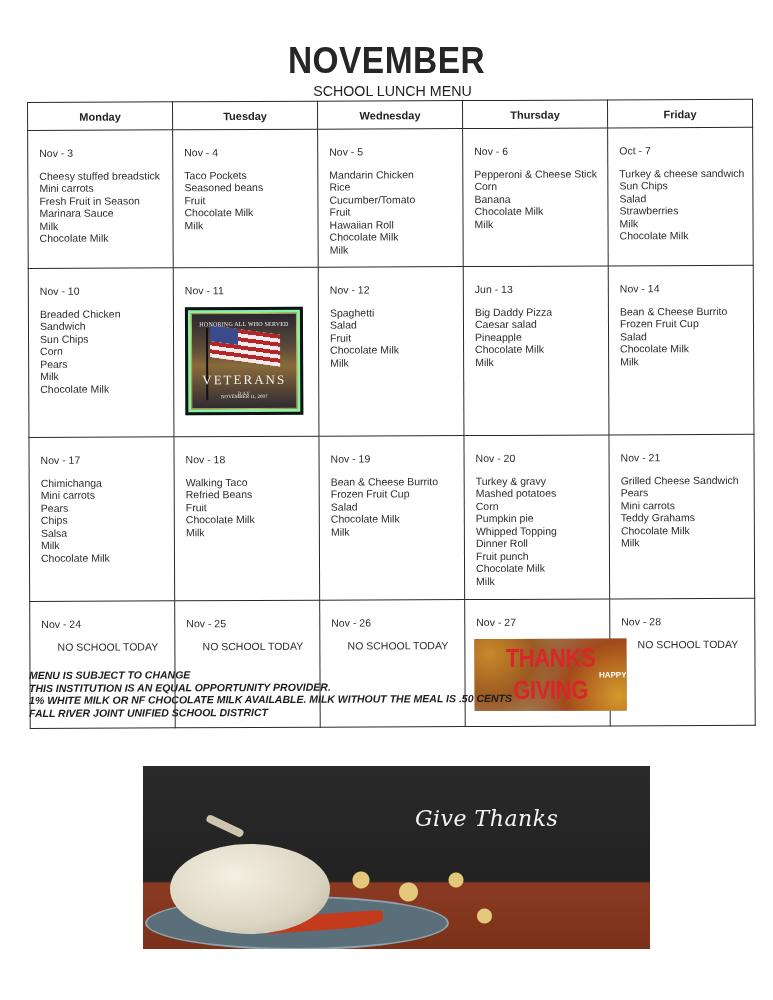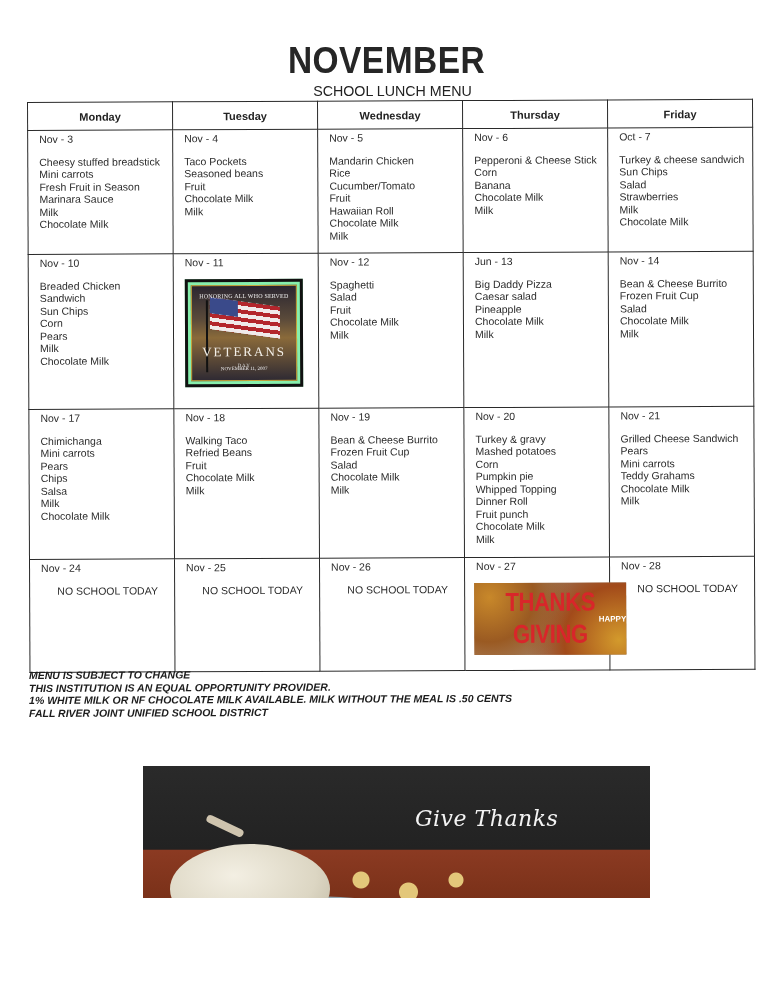--- a/index.html
+++ b/index.html
@@ -9,21 +9,21 @@
            font-size:36px; font-weight:bold; letter-spacing:0.5px; color:#262626;
            transform:scaleX(0.93); }
   .subtitle { position:absolute; left:0; width:785px; top:82px; text-align:center;
               font-size:15px; color:#222; transform:scaleX(0.95); }
   .grid { position:absolute; left:27px; top:102px; width:726px; height:562px;
           transform:rotate(-0.25deg); transform-origin:left top; }
   table { border-collapse:collapse; width:100%; height:100%; table-layout:fixed; }
   th, td { border:1.5px solid #2a2a2a; vertical-align:top;margin-left:16px; }
   th { height:25px; font-size:11px; font-weight:bold; vertical-align:middle;
        text-align:center; color:#222; }
-  td { padding:2px 0 0 11px; font-size:10.5px; line-height:12.5px; color:#2b2b2b; }
+  td { padding:16px 0 0 11px; font-size:10.5px; line-height:12.5px; color:#2b2b2b; }
   tr.r1 td { height:121px; }
   tr.r2 td { height:152px; }
   tr.r3 td { height:147px; }
   tr.r4 td { height:110px; }
   .date { display:block; margin-bottom:10px; }
   .item { display:block; }
   .noschool { display:block; font-size:10.5px;text-align:center; }
   .vet { width:118px; height:108px; margin-top:2px; background:#86efac;
          border:3px solid #111; position:relative; box-sizing:border-box; overflow:hidden; }
   .vet-inner { position:absolute; inset:3px; border:1px solid #c7a63c;
@@ -49,21 +49,21 @@
   .tg-word { position:absolute; left:0; right:0; text-align:center; color:#d8262a;
              font-weight:bold; font-size:26px; letter-spacing:-0.5px; transform:scaleX(0.85);
              font-family:"Liberation Sans", sans-serif; line-height:26px; }
   .tg-thanks { top:6px; }
   .tg-giving { top:38px; }
   .tg-happy { position:absolute; top:31px; left:0; right:0; text-align:right; color:#fff;
               font-size:8px; font-weight:bold; }
   .notes { position:absolute; left:29px; top:668px; font-size:10.5px; font-weight:bold;
            font-style:italic; line-height:12.5px; color:#1c1c1c; transform:rotate(-0.25deg); }
   .notes div { display:block; }
-  .banner { position:absolute; left:143px; top:766px; width:507px; height:132px; overflow:hidden;
+  .banner { position:absolute; left:143px; top:766px; width:507px; height:183px; overflow:hidden;
             background:linear-gradient(180deg,#2a2a2a 0%,#222 63%,#8b3a22 64%,#7a3119 100%); }
   .plate { position:absolute; left:2px; top:130px; width:300px; height:50px; border-radius:50%;
            background:#5b6f7a; border:2px solid #8ea3ad; }
   .pumpkin { position:absolute; left:27px; top:78px; width:160px; height:90px; border-radius:50%;
              background:radial-gradient(ellipse at 40% 35%,#f3efe3 0%,#dcd6c3 60%,#b8b09a 100%); }
   .stem { position:absolute; left:62px; top:56px; width:40px; height:8px; border-radius:4px;
           background:#cfc4ae; transform:rotate(25deg); }
   .flowers { position:absolute; left:180px; top:90px; width:190px; height:80px;
              background:radial-gradient(circle at 20% 30%,#e3c77a 0 8px,transparent 9px),
                         radial-gradient(circle at 45% 45%,#e3c77a 0 9px,transparent 10px),

